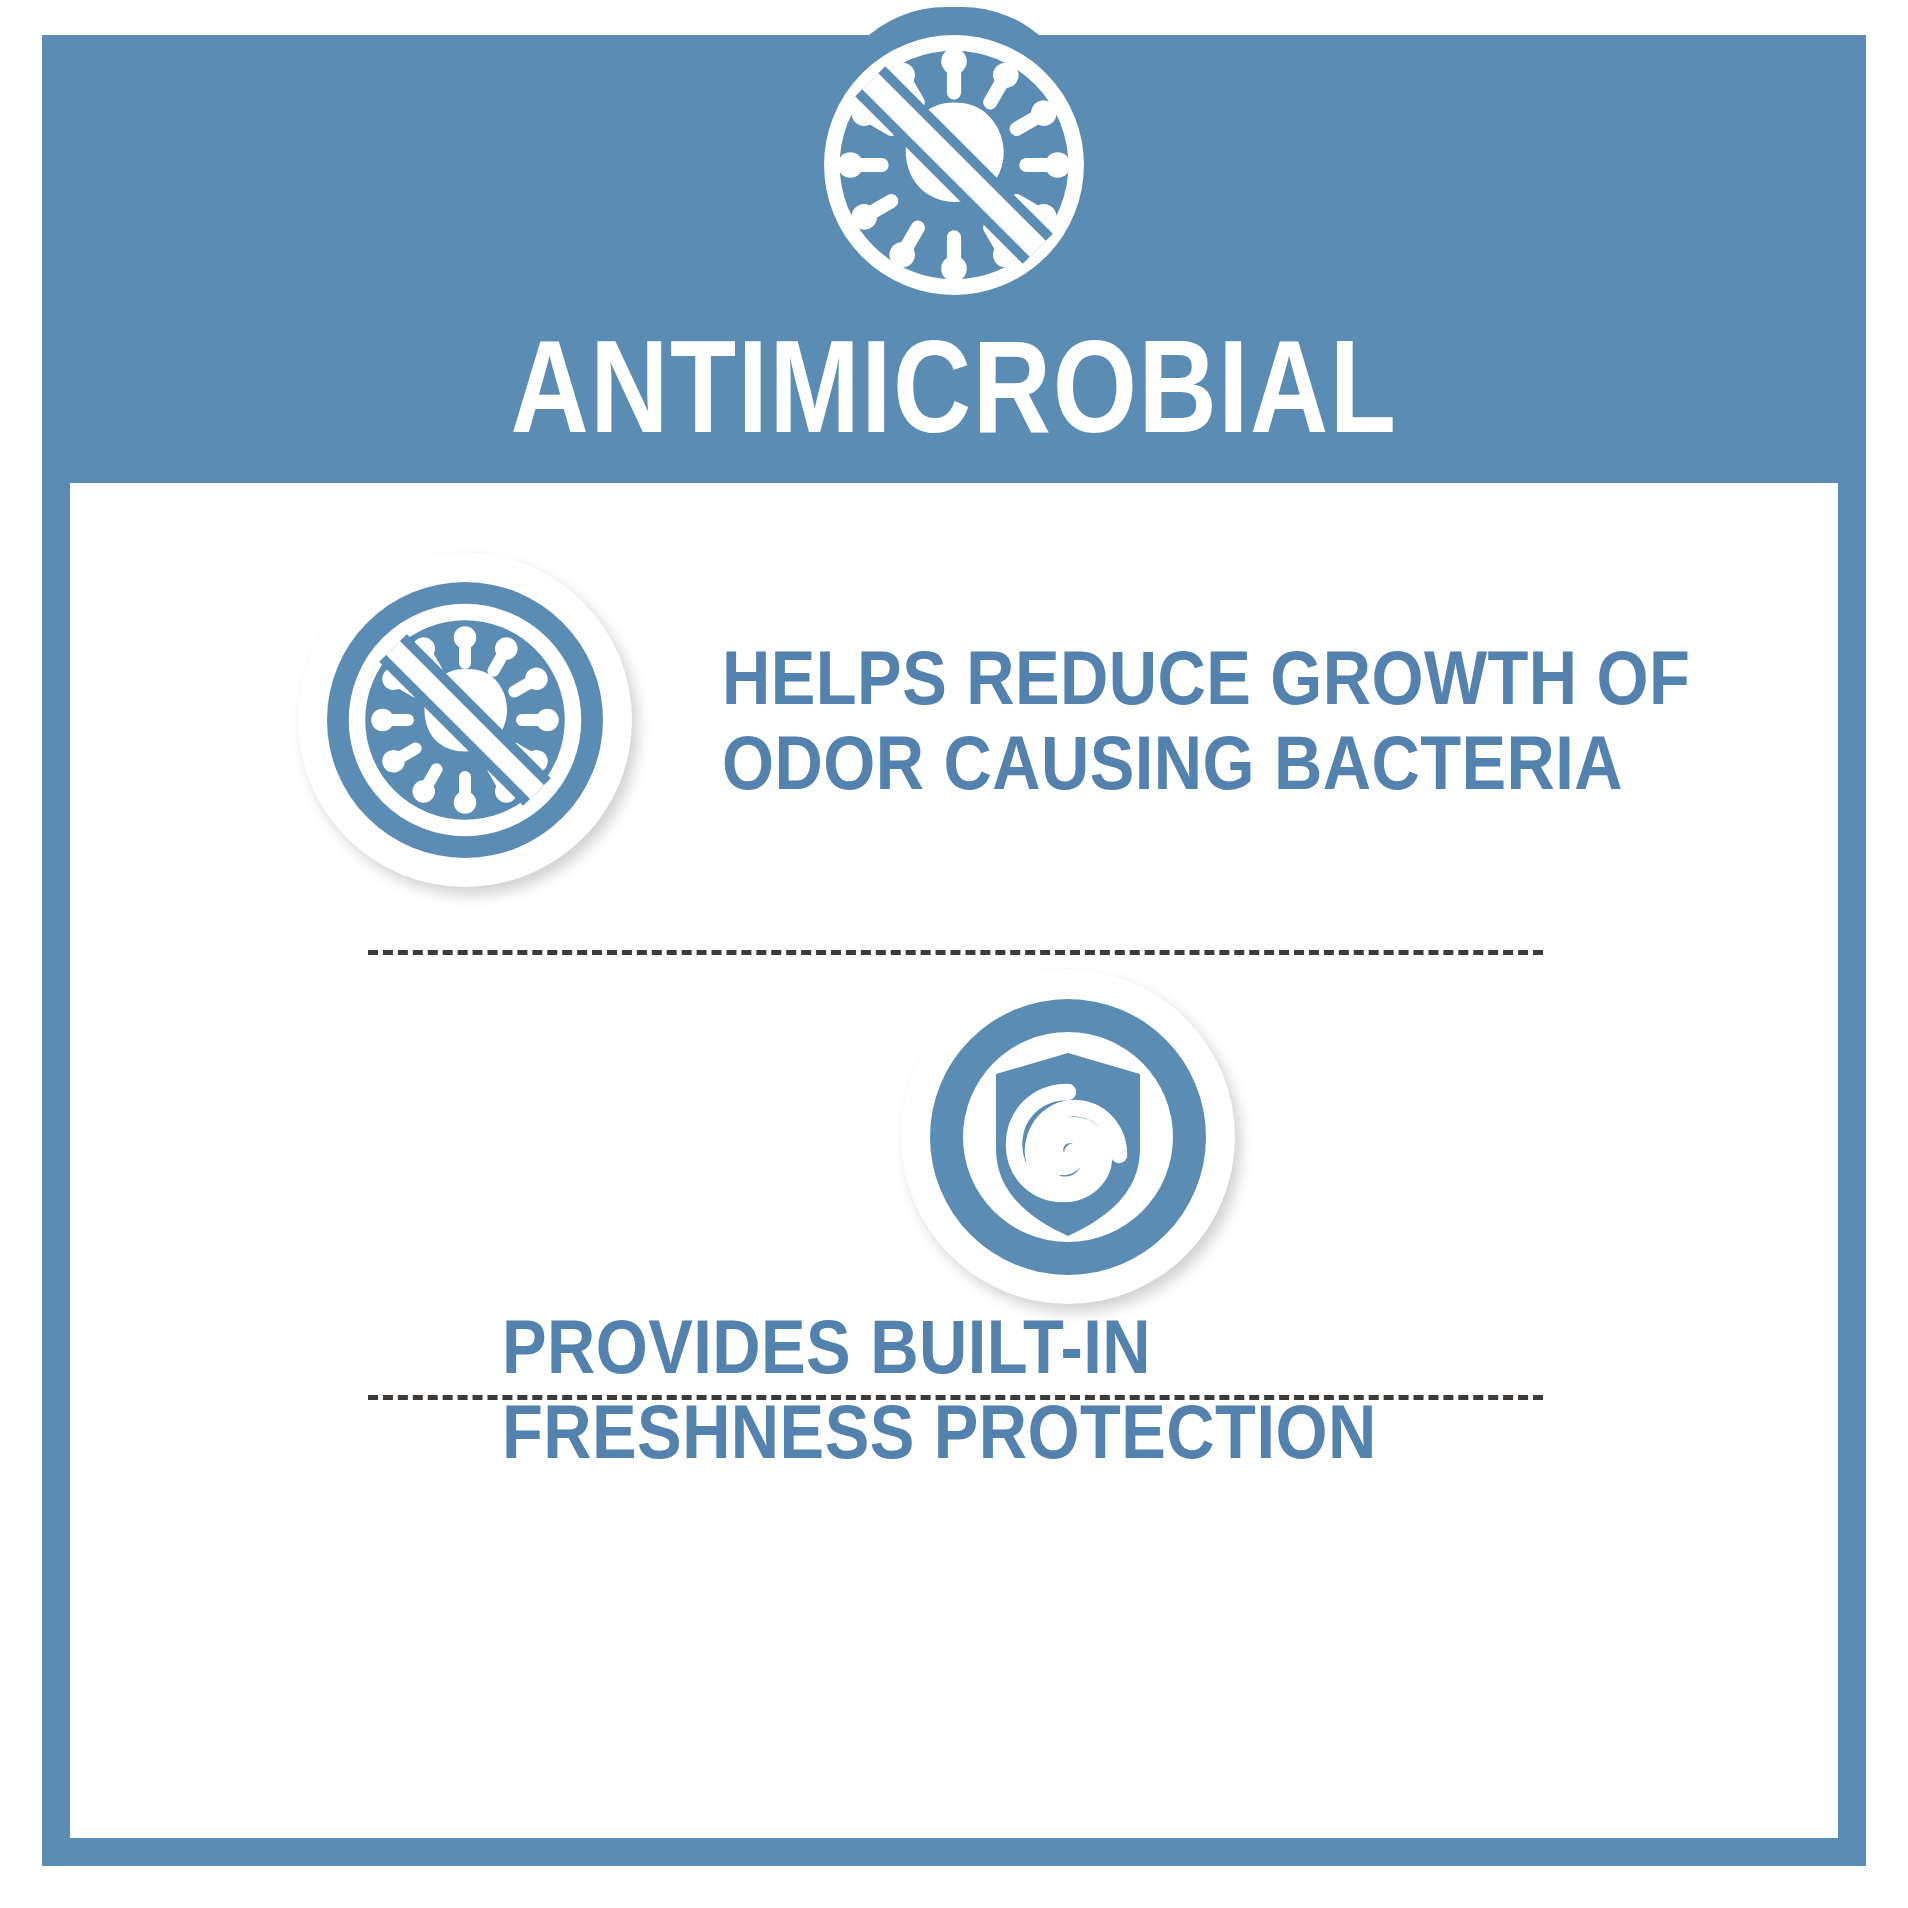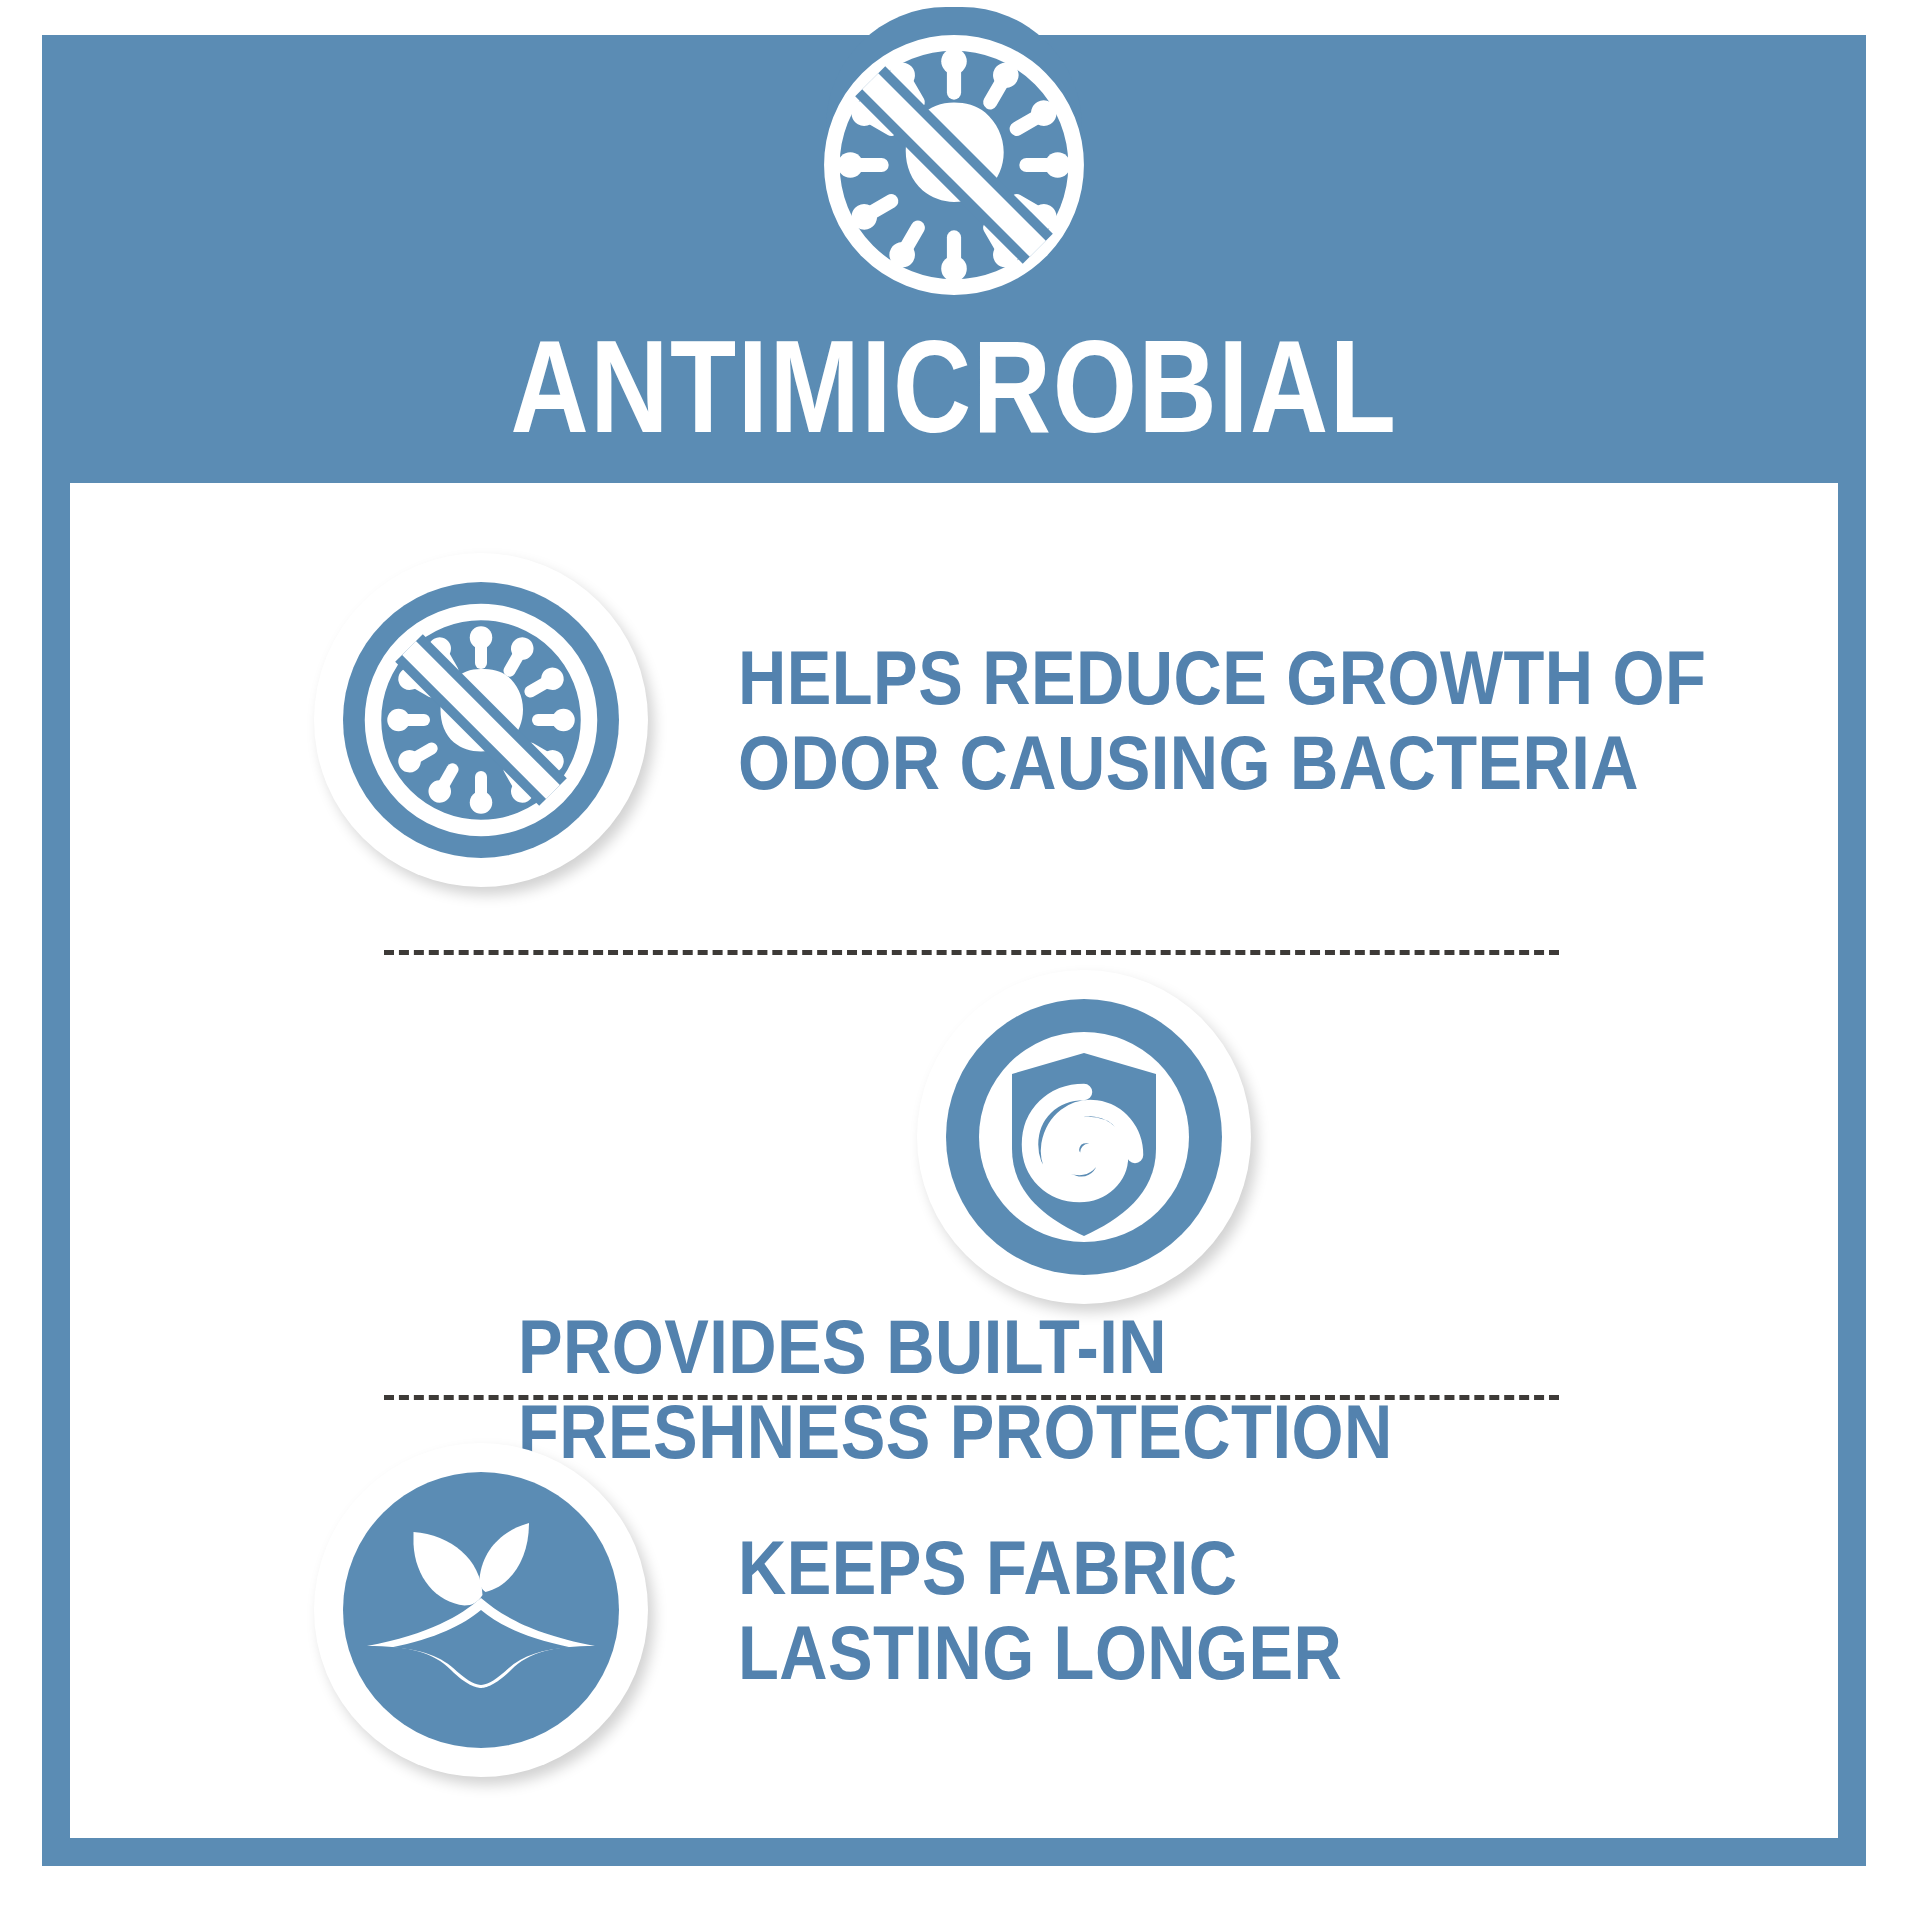--- a/index.html
+++ b/index.html
@@ -92,21 +92,20 @@
     white-space: nowrap;
   }
 
   
   .features {
     position: absolute;
     left: 70px;
     top: 483px;
     width: 1768px;
     height: 1355px;
-    margin-left: 16px;
   }
 
   .feature-row {
     position: absolute;
     left: 0;
     width: 1768px;
     height: 390px;
     display: flex;
     align-items: center;
   }
@@ -309,36 +308,18 @@
           <path d="M100 44 L148 58 L148 108 C148 138 124 155 100 166 C76 155 52 138 52 108 L52 58 Z" fill="#5b8cb4"></path>
           <path d="M100 70 C79 70 64 85 64 105 C64 124 78 138 97 138 C112 138 124 127 124 113 C124 101 115 92 103 92 C93 92 85 99 85 108 C85 115 90 120 97 120 C101 120 105 117 105 113 C105 111 104 110 103 110 C104 115 100 118 96 116 C92 114 90 110 92 105 C94 99 101 97 107 100 C114 104 117 112 114 120 C111 129 102 134 93 131 C82 128 75 117 77 105 C80 89 93 79 108 81 C123 83 134 96 134 112" fill="none" stroke="#ffffff" stroke-width="11" stroke-linecap="round" stroke-linejoin="round"></path>
         </svg>
       </div>
       <div class="feature-text">
         <span class="line">PROVIDES BUILT-IN</span>
         <span class="line">FRESHNESS PROTECTION</span>
       </div>
     </div>
 
-    <div class="feature-row row-2">
-      <div class="badge">
-        <svg viewBox="0 0 200 200" width="300" height="300" aria-hidden="true">
-          <circle cx="100" cy="100" r="92" fill="#5b8cb4"></circle>
-
-          <path d="M55 48 C80 50 100 66 101 90 C98 95 94 97 89 97 C70 95 56 78 55 56 Z" fill="#ffffff"></path>
-
-          <path d="M132 42 C132 66 120 84 103 88 C100 86 99 83 99 79 C101 60 114 47 132 42 Z" fill="#ffffff"></path>
-
-          <path d="M100 92 C86 104 66 116 24 124 C52 124 68 128 80 140 C90 150 97 152 100 152 C103 152 110 150 120 140 C132 128 148 124 176 124 C134 116 114 104 100 92 Z" fill="#ffffff"></path>
-          <path d="M100 100 C88 110 70 119 40 125 C60 126 74 131 84 141 C92 148 97 150 100 150 C103 150 108 148 116 141 C126 131 140 126 160 125 C130 119 112 110 100 100 Z" fill="#5b8cb4"></path>
-        </svg>
-      </div>
-      <div class="feature-text">
-        <span class="line">KEEPS FABRIC</span>
-        <span class="line">LASTING LONGER</span>
-      </div>
-    </div>
 
     <div class="divider d-0"></div>
     <div class="divider d-1"></div>
   </div>
 
 </div>
 
 </body></html>

